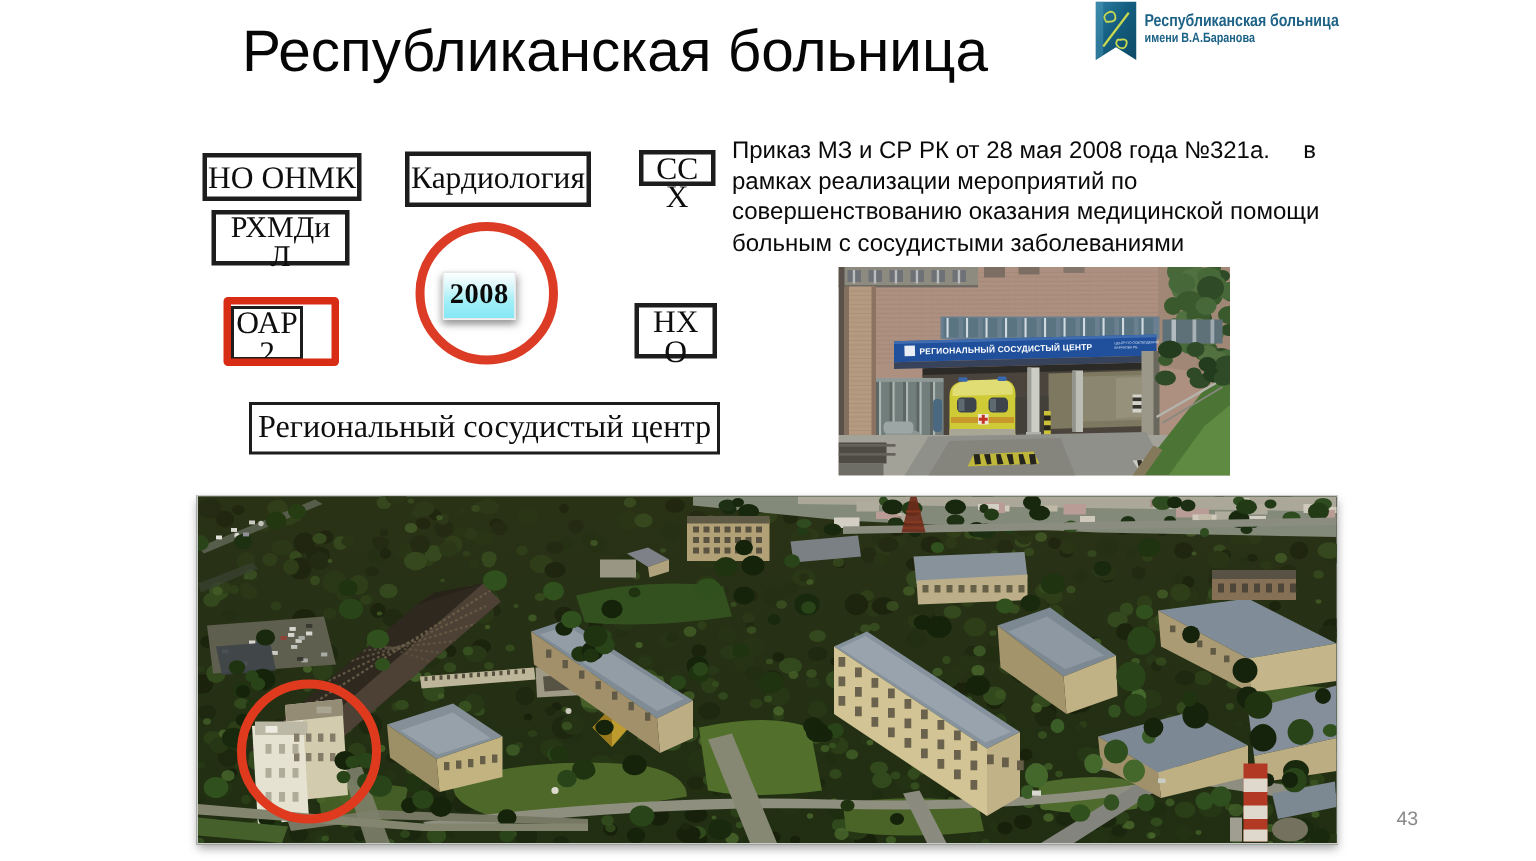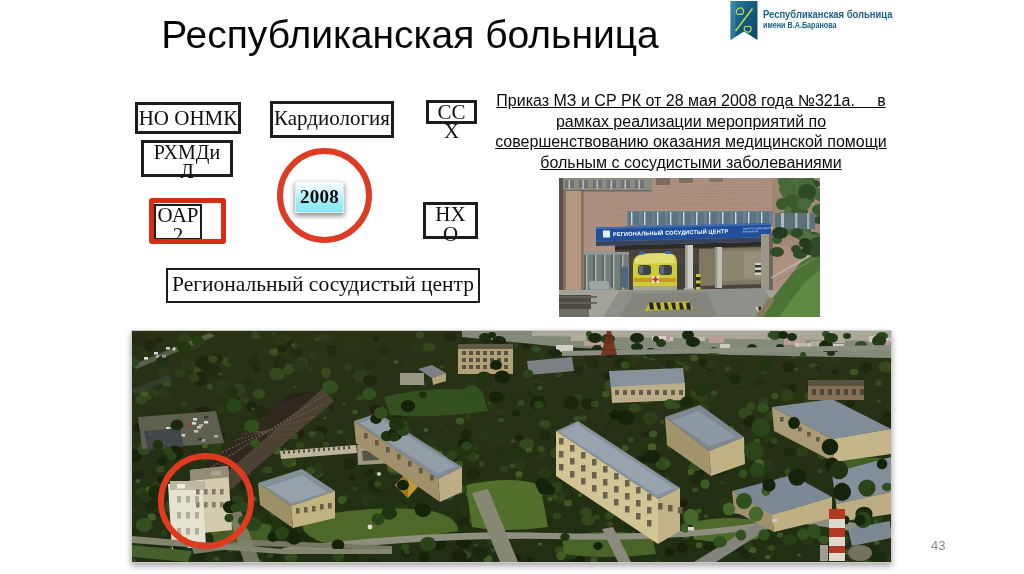--- a/index.html
+++ b/index.html
@@ -46,21 +46,21 @@
 <div class="sbox" style="left:423px;top:202px;width:55px;height:37px;font-size:21px;line-height:19.5px;font-family:Liberation Serif, serif;">НХ<br>О</div>
 
 <svg class="abs" style="left:276px;top:147px;" width="97" height="97" viewBox="0 0 97 97">
 <circle cx="48.5" cy="48.5" r="44.5" fill="none" stroke="#dc3c26" stroke-width="6"></circle>
 </svg>
 
 <div class="abs" style="left:295px;top:181px;width:49px;height:32px;background:linear-gradient(#fdffff, #d8f7fb 30%, #9feef7 65%, #86e8f5);border:1px solid #e8e8e8;box-shadow:1px 3px 5px rgba(110,110,110,0.6), -2px 3px 4px rgba(130,130,130,0.35);box-sizing:border-box;text-align:center;font-family:'Liberation Serif',serif;font-weight:bold;font-size:19px;line-height:29px;letter-spacing:0.3px;color:#0a0a0a;">2008</div>
 
 <div class="sbox" style="left:166px;top:268px;width:314px;height:35px;font-size:21.5px;line-height:29px;border-width:2.5px;white-space:nowrap;">Региональный сосудистый центр</div>
 
-<div class="abs" style="left:488px;top:91px;width:406px;text-align:center;font-size:16px;line-height:20.5px;color:#0a0a0a;white-space:nowrap;text-decoration:underline;">Приказ МЗ и СР РК от 28 мая 2008 года №321а.&nbsp;&nbsp;&nbsp;&nbsp;&nbsp;в<br>рамках реализации мероприятий по<br>совершенствованию оказания медицинской помощи<br>больным с сосудистыми заболеваниями</div>
+<div class="abs" style="left:488px;top:91px;width:406px;text-align:left;font-size:16px;line-height:20.5px;color:#0a0a0a;white-space:nowrap;">Приказ МЗ и СР РК от 28 мая 2008 года №321а.&nbsp;&nbsp;&nbsp;&nbsp;&nbsp;в<br>рамках реализации мероприятий по<br>совершенствованию оказания медицинской помощи<br>больным с сосудистыми заболеваниями</div>
 
 <svg class="abs" style="left:559px;top:178px;" width="261" height="139" viewBox="0 0 261 139">
 
 <rect width="261" height="139" fill="#ad9080"></rect>
 <line x1="0" y1="4" x2="261" y2="3.2" stroke="#9e8273" stroke-width="0.7" opacity="0.5"></line>
 <line x1="0" y1="7" x2="261" y2="6.2" stroke="#9e8273" stroke-width="0.7" opacity="0.5"></line>
 <line x1="0" y1="10" x2="261" y2="9.2" stroke="#9e8273" stroke-width="0.7" opacity="0.5"></line>
 <line x1="0" y1="13" x2="261" y2="12.2" stroke="#9e8273" stroke-width="0.7" opacity="0.5"></line>
 <line x1="0" y1="16" x2="261" y2="15.2" stroke="#9e8273" stroke-width="0.7" opacity="0.5"></line>
 <line x1="0" y1="19" x2="261" y2="18.2" stroke="#9e8273" stroke-width="0.7" opacity="0.5"></line>

